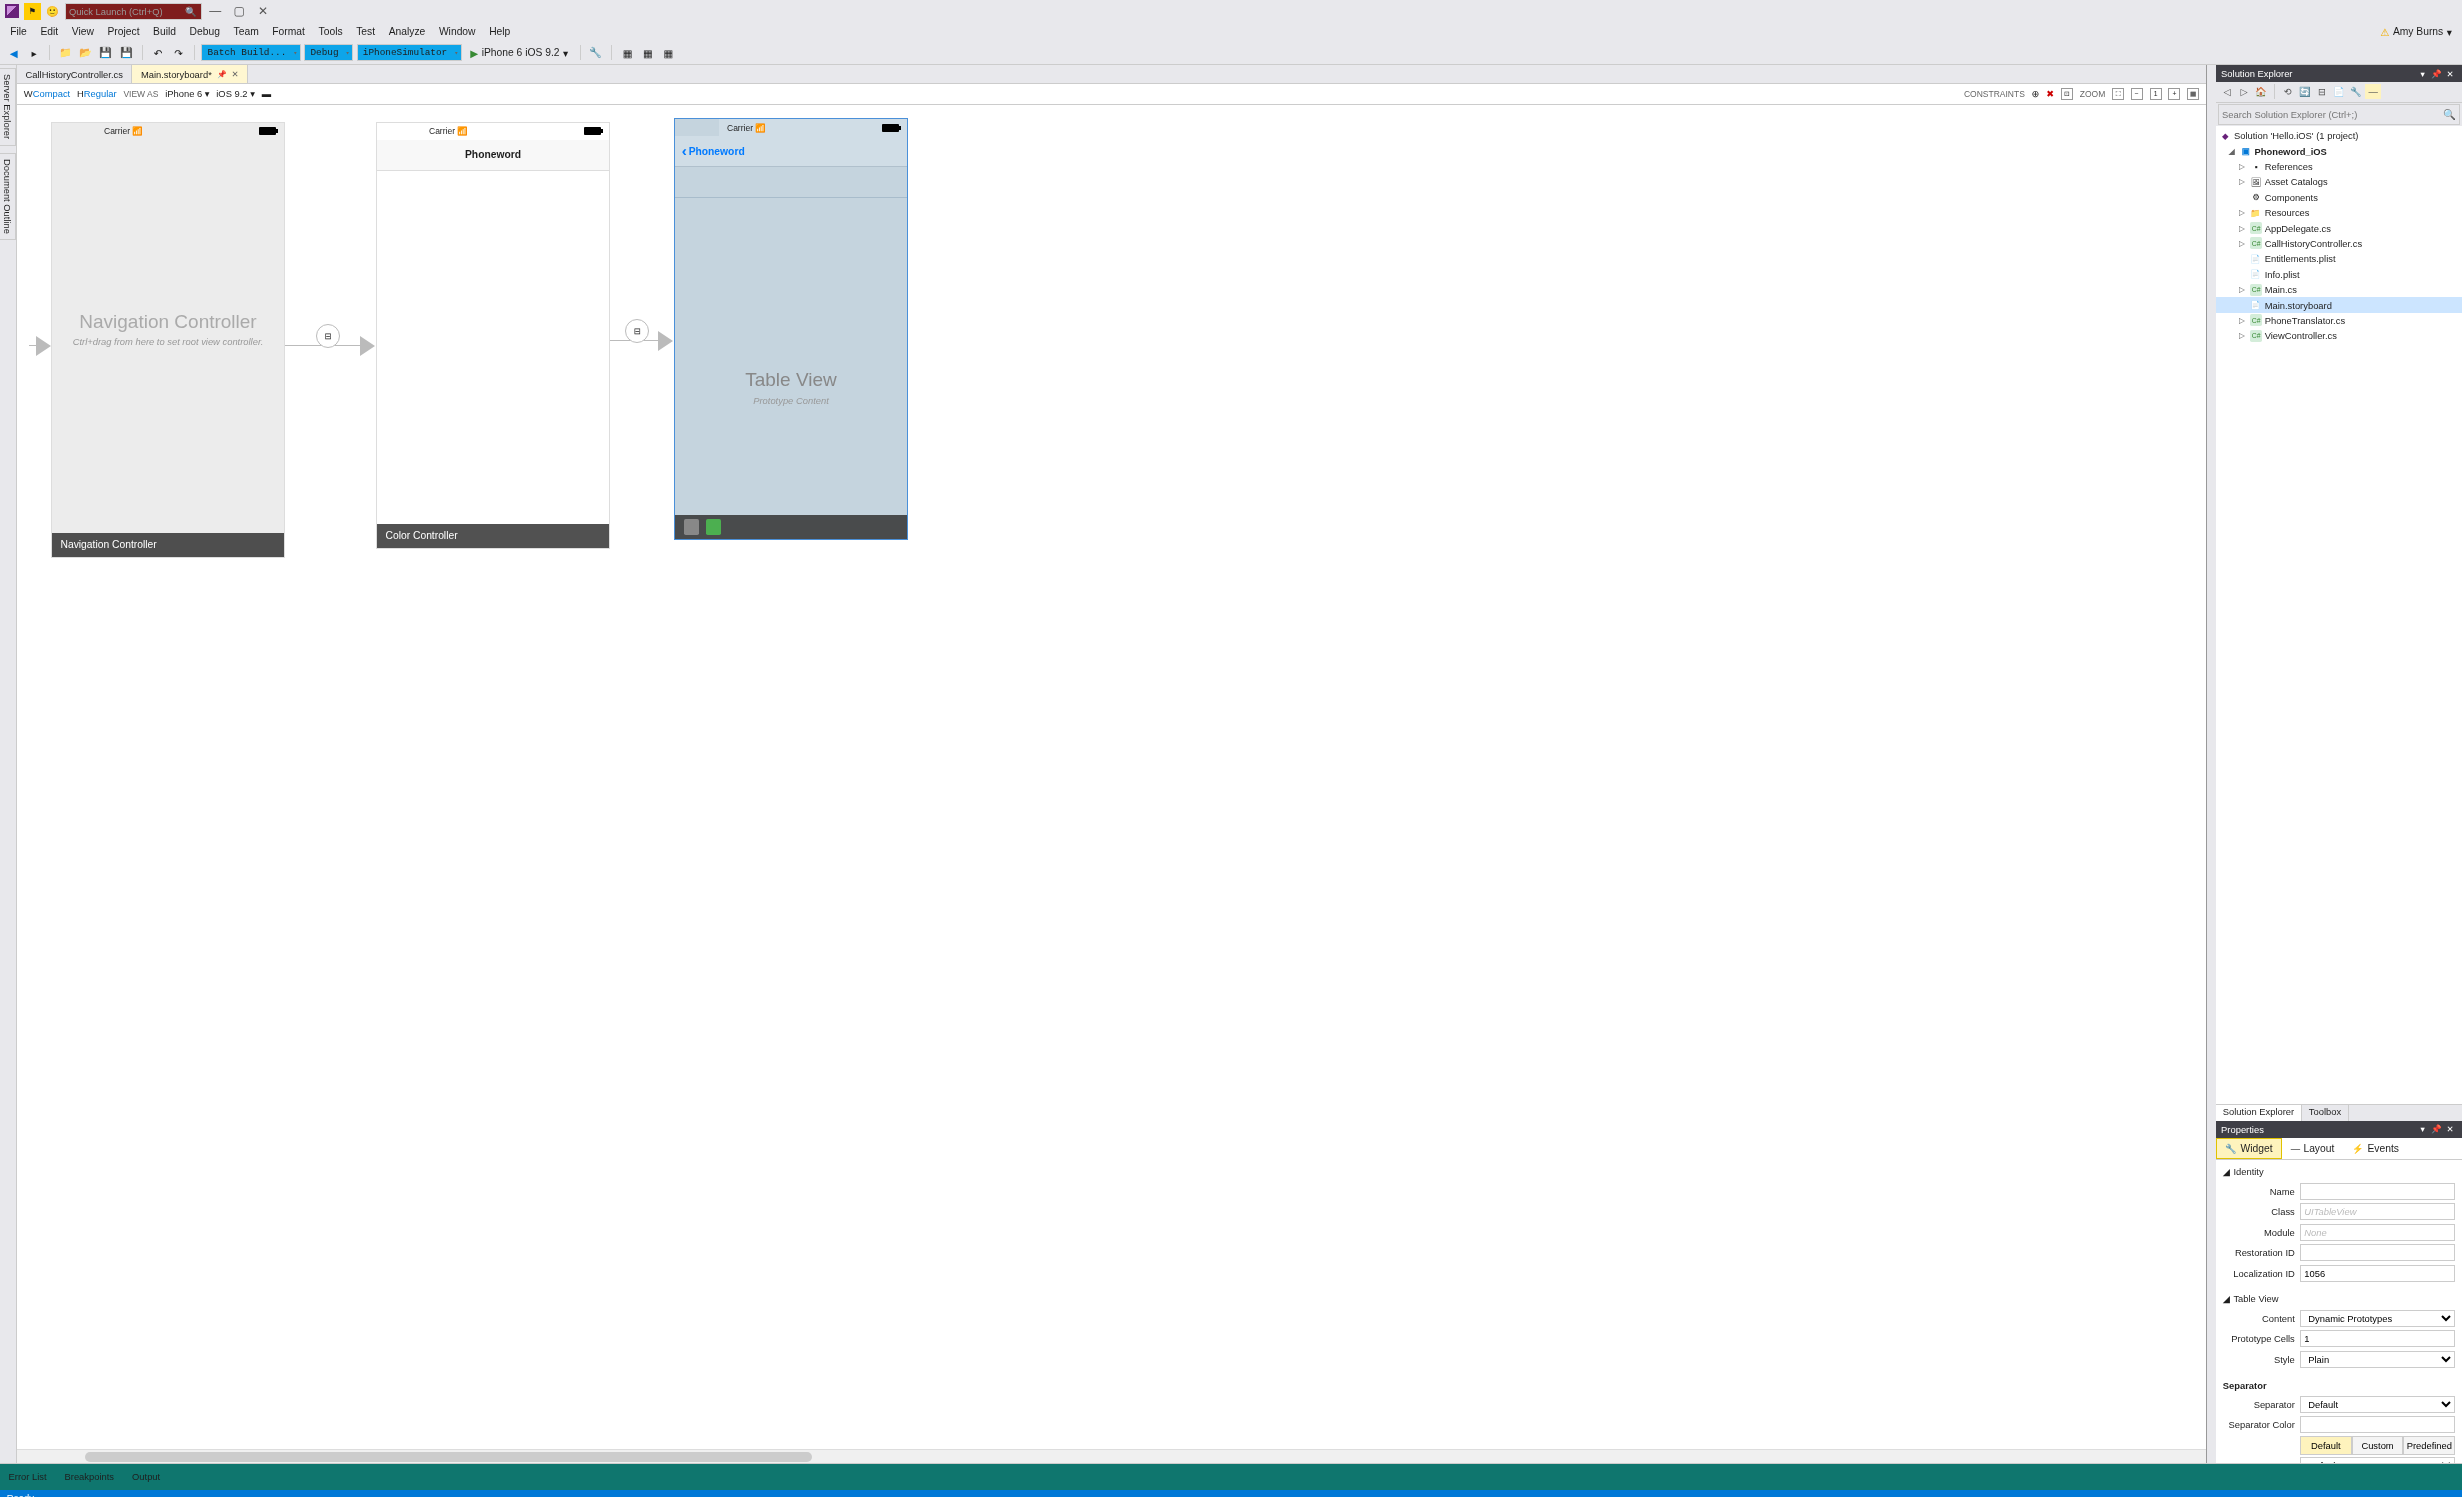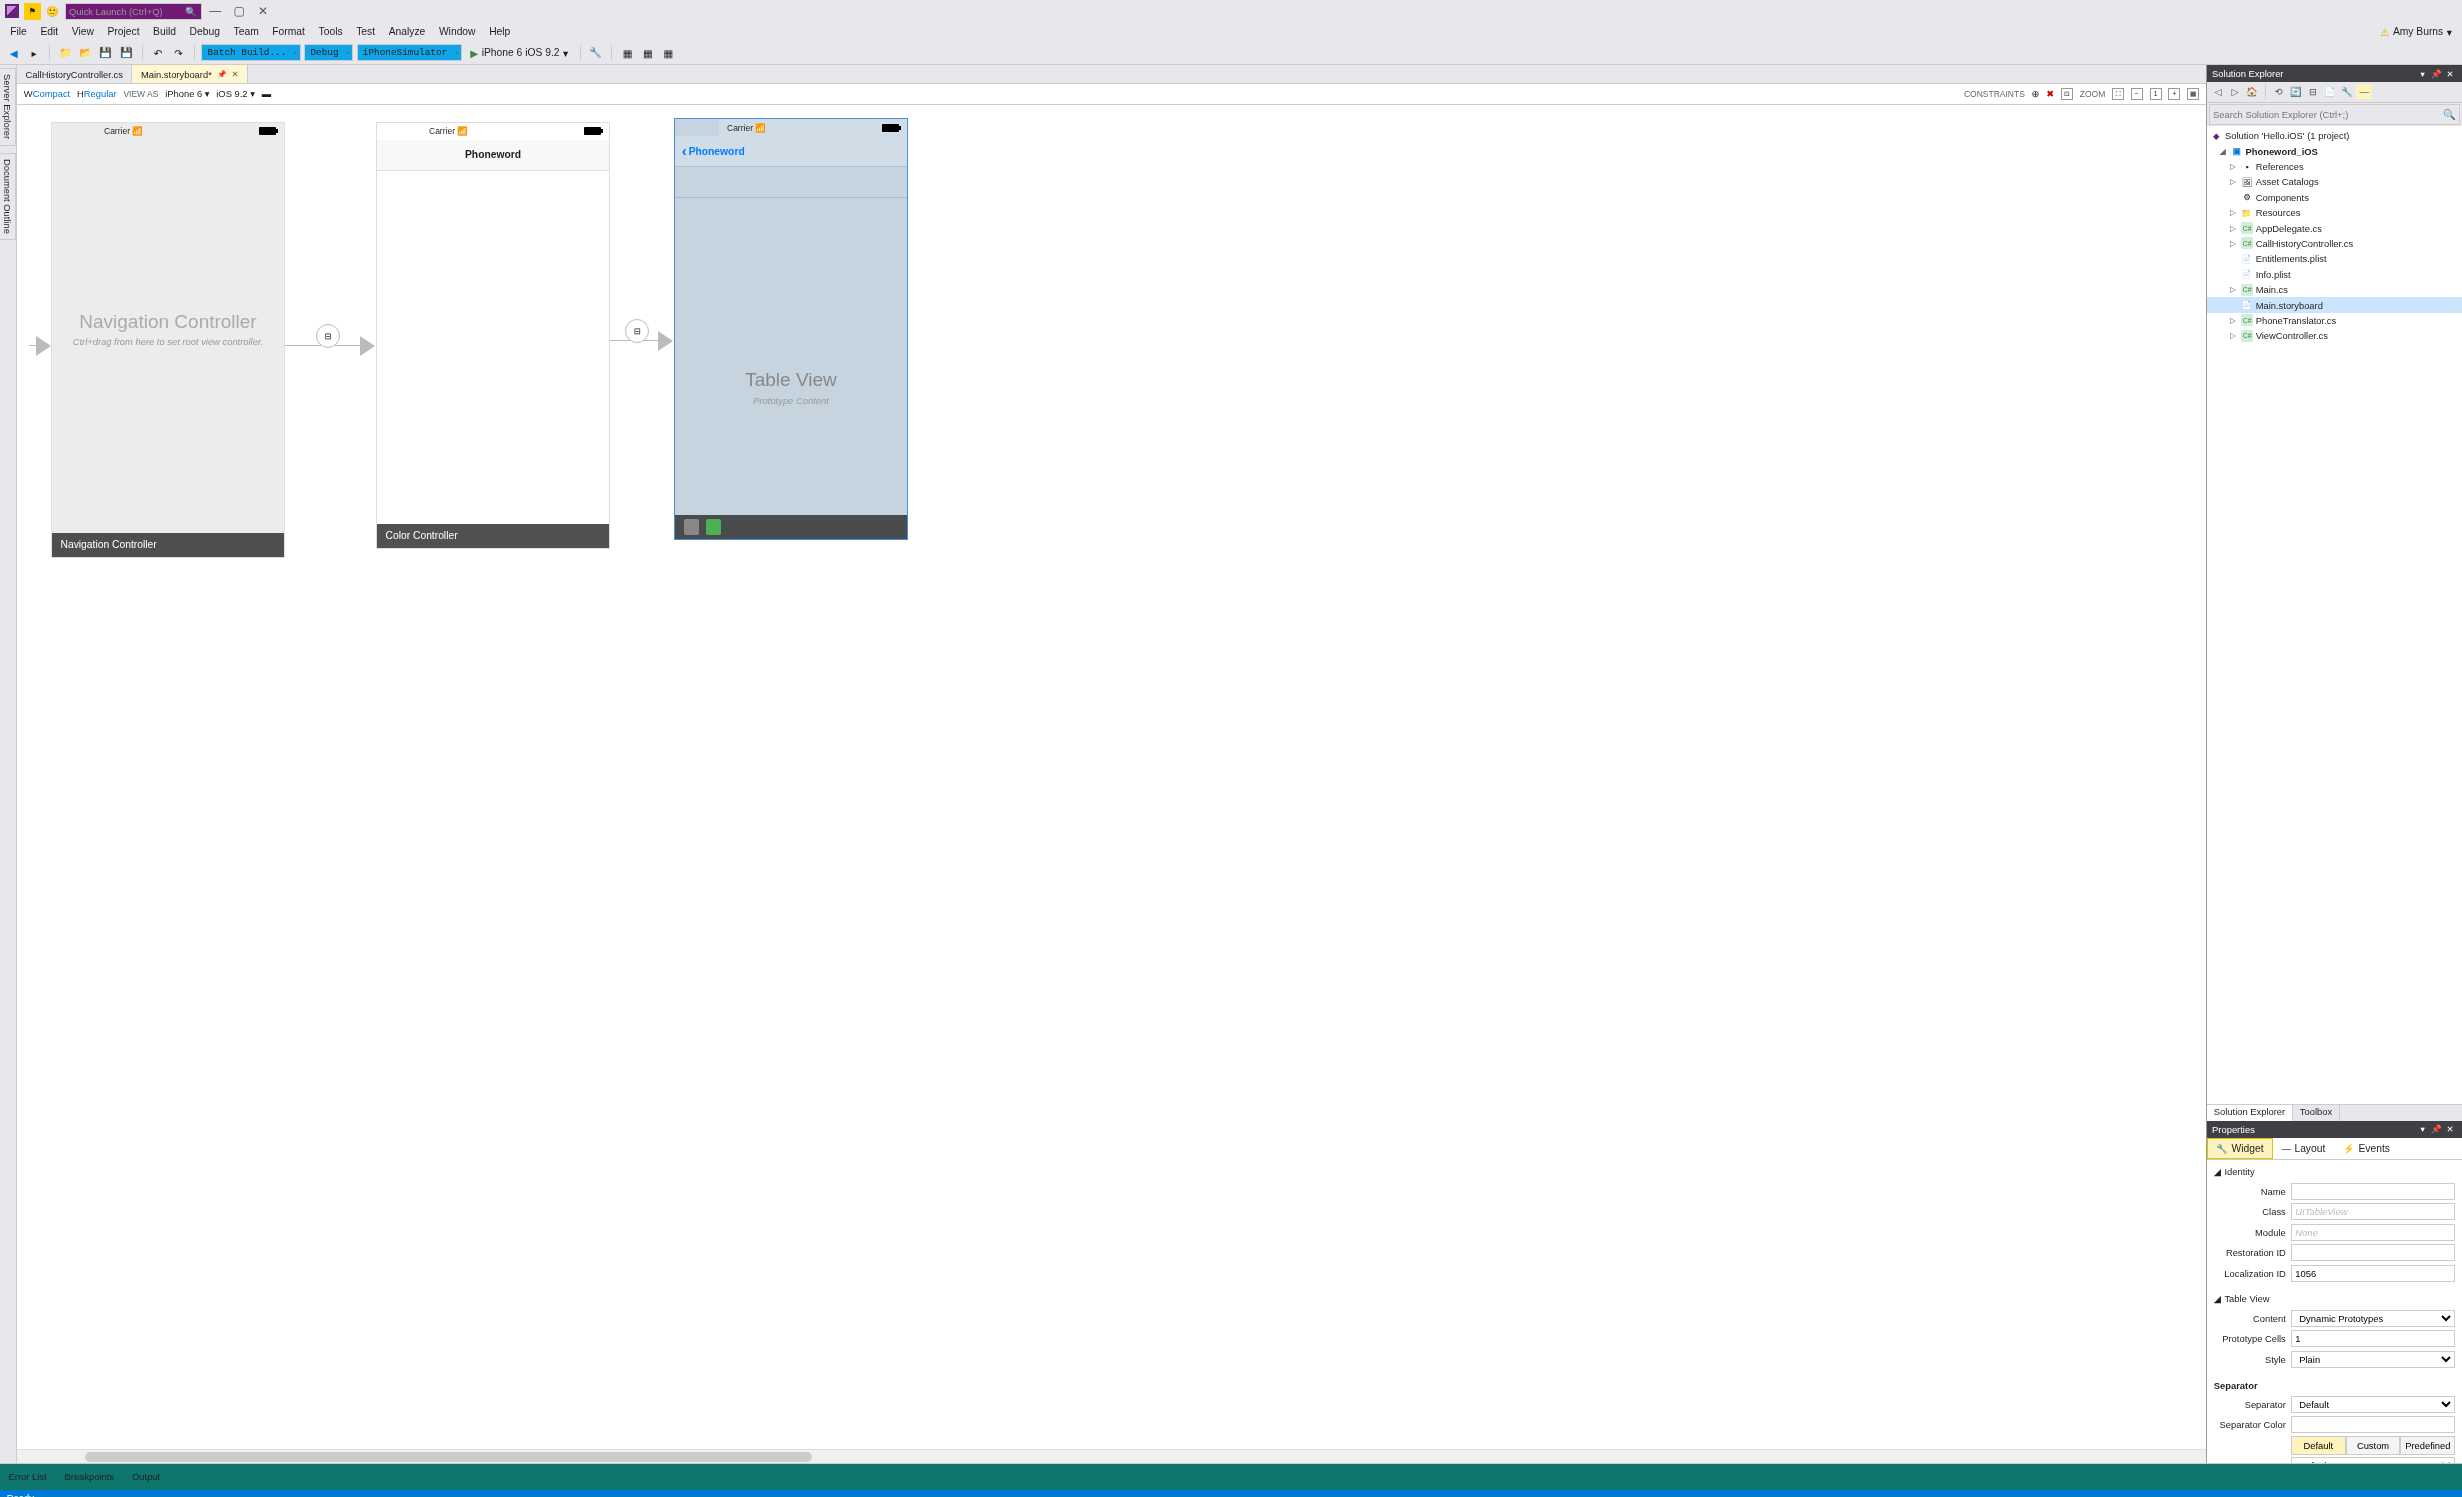--- a/index.html
+++ b/index.html
@@ -6,21 +6,21 @@
 body { background: #e8e8ec; font-size: 10.3px; color: #1e1e1e; overflow: hidden; height: 100vh; }
 
 
 .title-bar { height: 22px; background: #e8e8ec; display: flex; align-items: center; padding: 0 5.1px; }
 .vs-logo { width: 13.7px; height: 13.7px; background: #68217a; margin-right: 5.1px; position: relative; }
 .vs-logo::before { content: ''; position: absolute; inset: 1.7px; background: linear-gradient(135deg, #cb8fdd 50%, #68217a 50%); }
 .title-text { flex: 1; }
 .title-icons { display: flex; align-items: center; gap: 3.4px; }
 .notif-yellow { width: 17px; height: 17px; background: #ffcc00; display: flex; align-items: center; justify-content: center; font-size: 8.5px; }
 .notif-emoji { width: 17px; height: 17px; display: flex; align-items: center; justify-content: center; }
-.quick-launch { width: 137px; height: 17px; border: 0.9px solid #ccc; background: #701a75; padding: 0 3.4px; font-size: 9.4px; display: flex; align-items: center; justify-content: space-between; }
+.quick-launch { width: 137px; height: 17px; border: 0.9px solid #ccc; background: #7f1d1d; padding: 0 3.4px; font-size: 9.4px; display: flex; align-items: center; justify-content: space-between; }
 .quick-launch span { color: #999; }
 .window-btn { width: 20.5px; height: 17px; display: flex; align-items: center; justify-content: center; font-size: 12px; color: #555; }
 
 
 .menu-bar { height: 19px; display: flex; align-items: center; padding: 0 3.4px; }
 .menu-item { padding: 1.7px 6.8px; cursor: default; }
 .menu-spacer { flex: 1; }
 .user-badge { display: flex; align-items: center; gap: 3.4px; padding: 0 6.8px; }
 .warn-icon { color: #f0ad00; }
 
@@ -90,21 +90,21 @@
 .segue { position: absolute; display: flex; align-items: center; }
 .segue-line { height: 1.7px; background: #bbb; }
 .segue-arrow { width: 0; height: 0; border-top: 10.3px solid transparent; border-bottom: 10.3px solid transparent; border-left: 15.4px solid #bbb; }
 .segue-circle { width: 24px; height: 24px; border: 1.7px solid #bbb; border-radius: 50%; background: #fff; display: flex; align-items: center; justify-content: center; font-size: 8.5px; position: absolute; }
 
 
 .hscroll { height: 13.7px; background: #f0f0f0; border-top: 0.9px solid #ddd; position: relative; }
 .hscroll-thumb { position: absolute; left: 68px; width: 727px; height: 10.3px; top: 1.7px; background: #ccc; border-radius: 5.1px; }
 
 
-.right-panels { width: 256px; display: flex; flex-direction: column; border-left: 0.9px solid #999; }
+.right-panels { width: 256px; display: flex; flex-direction: column; border-left: 0.9px solid #999; padding-left: 9px; }
 .panel { display: flex; flex-direction: column; }
 .panel-header { height: 17px; background: #3f3f46; color: #fff; display: flex; align-items: center; padding: 0 5.1px; font-size: 9.4px; }
 .panel-header .spacer { flex: 1; }
 .panel-header .hbtn { width: 13.7px; text-align: center; font-size: 8.5px; cursor: default; }
 .panel-toolbar { height: 20.5px; background: #e8e8ec; border-bottom: 0.9px solid #ccc; display: flex; align-items: center; padding: 0 3.4px; gap: 1.7px; }
 .panel-toolbar .pbtn { width: 15.4px; height: 15.4px; display: flex; align-items: center; justify-content: center; font-size: 9.4px; color: #555; }
 .panel-search { height: 20.5px; border: 0.9px solid #ccc; margin: 1.7px; display: flex; align-items: center; padding: 0 3.4px; }
 .panel-search input { border: none; flex: 1; font-size: 9.4px; outline: none; background: transparent; }
 
 .tree { flex: 1; overflow: auto; background: #fff; font-size: 9.4px; padding: 1.7px 0; }

